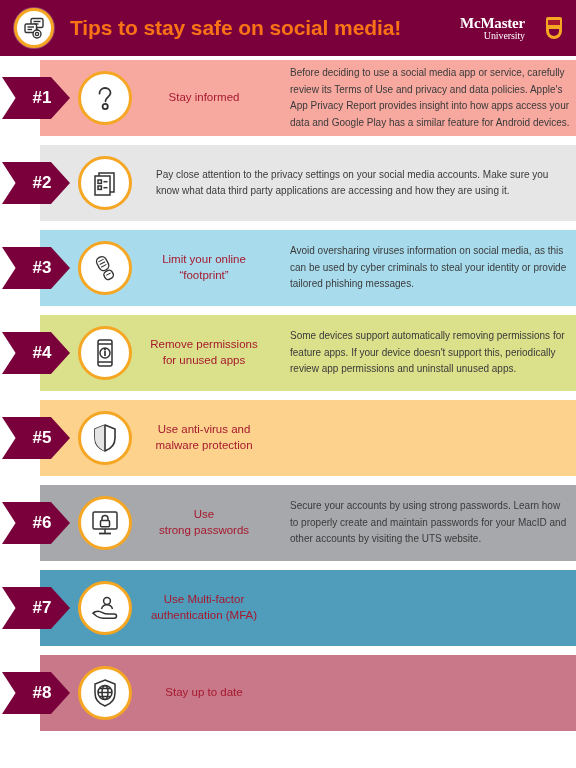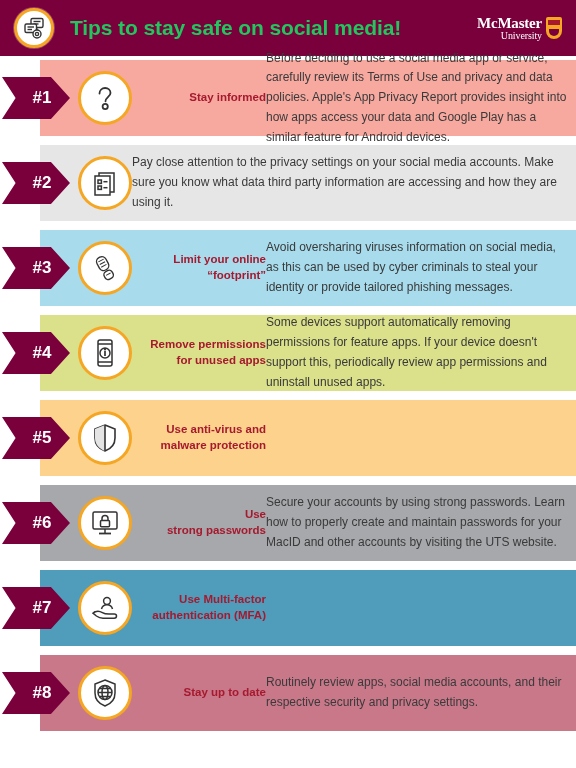--- a/index.html
+++ b/index.html
@@ -22,30 +22,30 @@
   .header-badge {
     width: 40px; height: 40px;
     border-radius: 50%;
     background: #ffffff;
     border: 3px solid #f5a623;
     display: flex; align-items: center; justify-content: center;
     flex: 0 0 auto;
     box-shadow: 0 0 0 1px rgba(255,255,255,.25);
   }
   .header-title {
-    color: #22c55e;
+    color: #f97316;
     font-size: 21px;
     font-weight: bold;
     margin-left: 16px;
     letter-spacing: -0.1px;
     flex: 1 1 auto;
     white-space: nowrap;
   }
   .wordmark {
-    display: flex; align-items: center; gap: 4px;
+    display: flex; align-items: center; gap: 21px;
     flex: 0 0 auto;
     padding-right: 4px;
   }
   .wordmark-text { text-align: right; line-height: 1; }
   .wm-mc {
     color: #ffffff;
     font-family: "Liberation Serif", serif;
     font-size: 15px;
     font-weight: bold;
     display: block;
@@ -119,32 +119,32 @@
   }
   .iconwrap svg { display: block; }
   .tip-title {
     position: relative;
     z-index: 3;
     width: 124px;
     flex: 0 0 auto;
     margin-left: 10px;
     color: #a6192e;
     font-size: 11.5px;
-    font-weight: bold;
-    text-align: right;
+    font-weight: normal;
+    text-align: center;
     line-height: 1.35;
   }
   .tip-body {
     position: relative;
     z-index: 3;
     flex: 1 1 auto;
-    margin-left: 0;
+    margin-left: 24px;
     padding-right: 6px;
     color: #3a3a3a;
-    font-size: 12px;
+    font-size: 10px;
     line-height: 1.65;
   }
 </style>
 </head>
 <body>
 
 <div class="header">
   <div class="header-badge">
     <svg width="24" height="24" viewBox="0 0 24 24" fill="none" stroke="#333" stroke-width="1.4">
       <rect x="9" y="2.5" width="12" height="9" rx="1.5"></rect>
@@ -189,21 +189,21 @@
     <div class="iconwrap">
       <svg width="28" height="28" viewBox="0 0 28 28" fill="none" stroke="#333" stroke-width="1.5">
         <rect x="8" y="4" width="15" height="19" fill="#fff"></rect>
         <rect x="4" y="7" width="15" height="19" fill="#fff"></rect>
         <rect x="7" y="11" width="3.4" height="3.4"></rect>
         <rect x="7" y="17" width="3.4" height="3.4"></rect>
         <line x1="12.4" y1="12.7" x2="16.5" y2="12.7"></line>
         <line x1="12.4" y1="18.7" x2="16.5" y2="18.7"></line>
       </svg>
     </div>
-    <div class="tip-body">Pay close attention to the privacy settings on your social media accounts. Make sure you know what data third party information are accessing and how they are using it.</div>
+    <div class="tip-body">Pay close attention to the privacy settings on your social media accounts. Make sure you know what data third party applications are accessing and how they are using it.</div>
   </div>
 
   <div class="row">
     <div class="row-band" style="background:#a8dced"></div>
     <div class="badge">#3</div>
     <div class="iconwrap">
       <svg width="28" height="30" viewBox="0 0 28 30" fill="none" stroke="#333" stroke-width="1.4">
         <g transform="rotate(-28 14 15)">
           <rect x="9" y="3" width="10" height="14" rx="4.5" fill="#fff"></rect>
           <rect x="9.5" y="18.5" width="9" height="8.5" rx="3.5" fill="#fff"></rect>
@@ -285,16 +285,15 @@
       <svg width="26" height="30" viewBox="0 0 26 30" fill="none" stroke="#333" stroke-width="1.5">
         <path d="M13 2 L23 6 V15 C23 21.5 18.5 26 13 28 C7.5 26 3 21.5 3 15 V6 Z" fill="#fff"></path>
         <circle cx="13" cy="14.5" r="7"></circle>
         <ellipse cx="13" cy="14.5" rx="3" ry="7"></ellipse>
         <line x1="6" y1="14.5" x2="20" y2="14.5"></line>
         <line x1="7.2" y1="10.5" x2="18.8" y2="10.5"></line>
         <line x1="7.2" y1="18.5" x2="18.8" y2="18.5"></line>
       </svg>
     </div>
     <div class="tip-title">Stay up to date</div>
-    <div class="tip-body">Routinely review apps, social media accounts, and their respective security and privacy settings.</div>
   </div>
 
 </div>
 
 </body></html>

